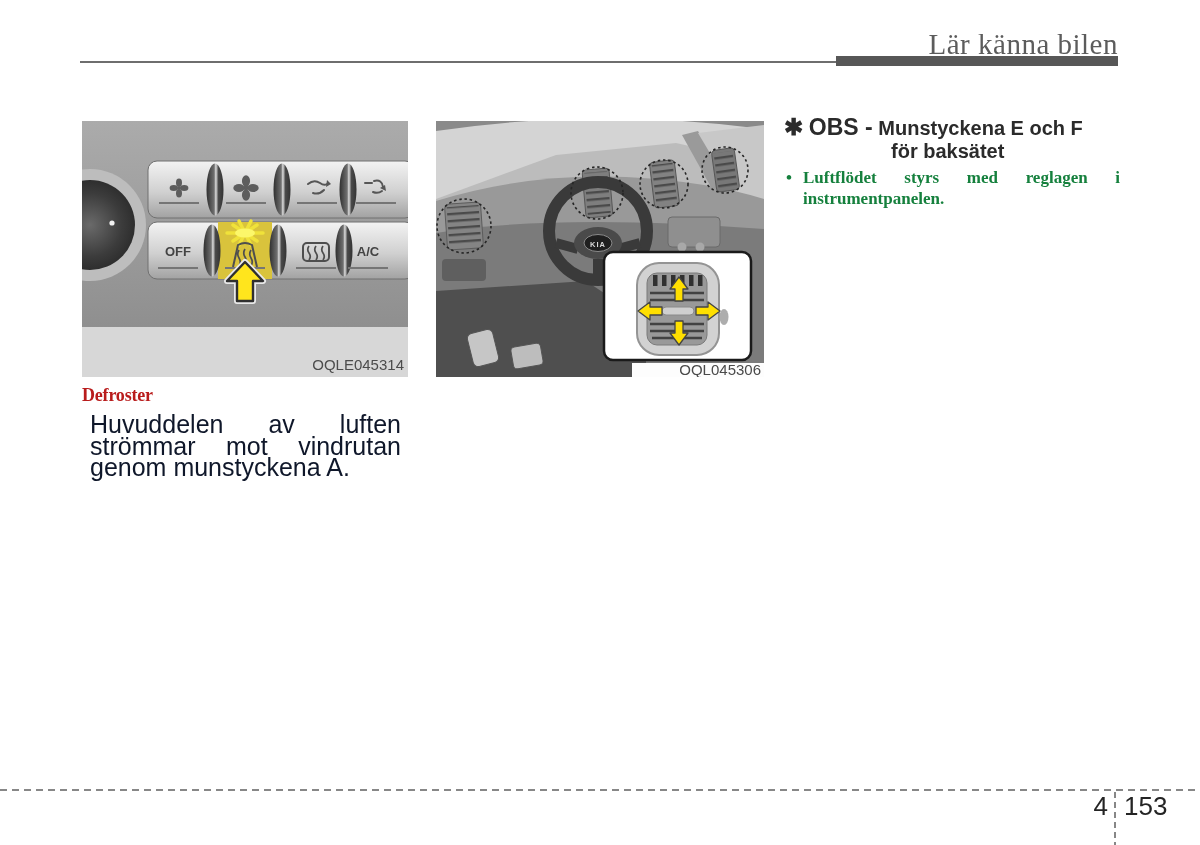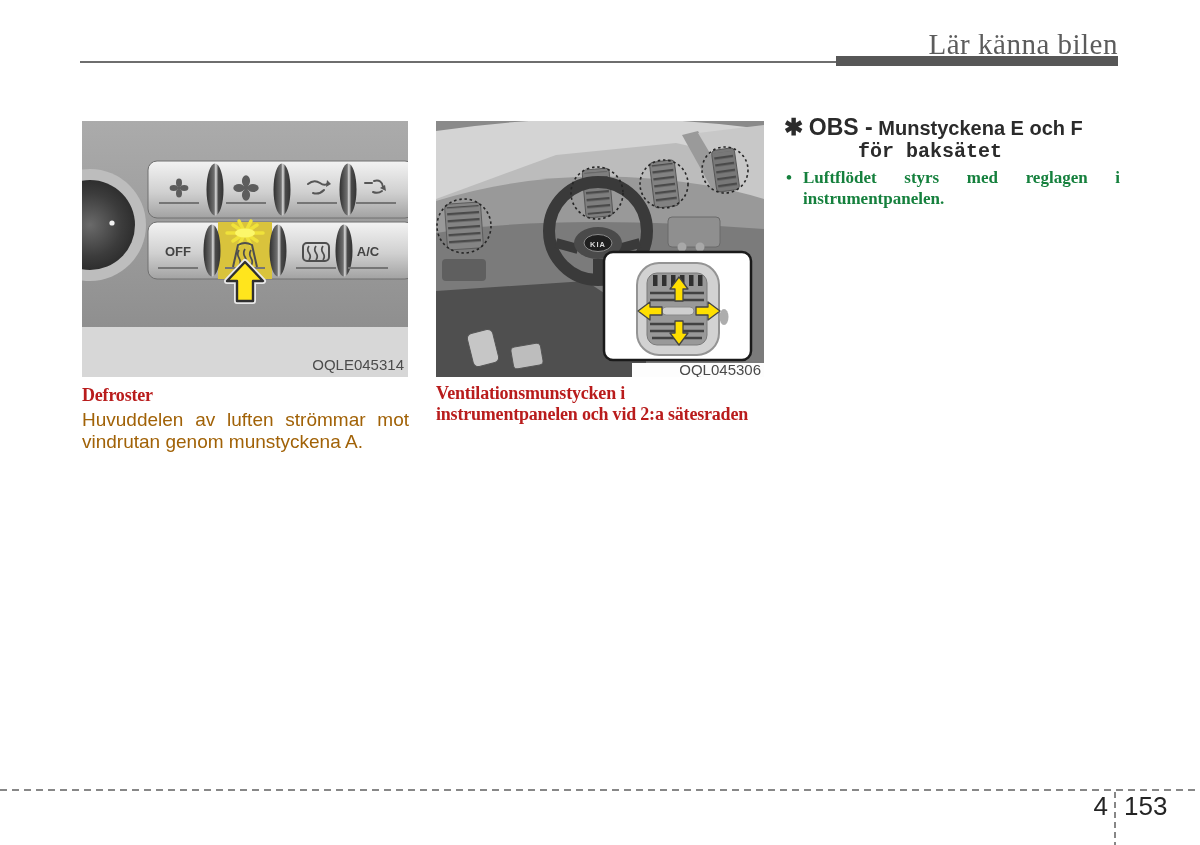--- a/index.html
+++ b/index.html
@@ -18,27 +18,27 @@
   .fig-left  { left:82px;  top:121px; width:326px; height:256px; }
   .fig-right { left:436px; top:121px; width:328px; height:256px; }
 
   
   .caption { position:absolute; color:#2e2e2e; }
   .cap-left  { left:82px;  top:385px; width:327px; }
   .cap-right { left:436px; top:383px; width:334px; }
   .caption h3 { margin:0 0 3px 0; font-family:"Liberation Serif", serif; font-weight:700;
                 font-size:18px; line-height:21px; color:#b91c1c; letter-spacing:-0.2px; }
   .caption h3 span { white-space:nowrap; }
-  .caption p  { margin:0; font-size:19px; line-height:21.5px; text-align:justify; color:#a16207; }
+  .caption p  { margin:8px; font-size:25px; line-height:21.5px; text-align:justify; color:#0f172a; }
 
   
   .note { position:absolute; left:784px; top:116px; width:336px; color:#232323; }
   .note-title { font-weight:700; font-size:20px; line-height:23px; color:#2b2b2b; }
   .note-big   { font-size:23px; }
-  .note-line2 { display:block; margin-left:74px;font-family:Liberation Mono, monospace; }
+  .note-line2 { display:block; margin-left:107px; }
   .note ul { margin:5px 0 0 0; padding:0; list-style:none; }
   .note li { position:relative; padding-left:19px; margin:0;
              font-family:"Liberation Serif", serif; font-weight:700;
              font-size:17px; line-height:20.5px; text-align:justify; color:#15803d; }
   .note li::before { content:"\2022"; position:absolute; left:2px; top:0; }
 
   
   .footer-dash-h { position:absolute; left:0; top:789px; width:1200px; height:2px;
                    background:repeating-linear-gradient(90deg,#878787 0 7px,transparent 7px 12px); }
   .footer-dash-v { position:absolute; left:1114px; top:792px; width:2px; height:53px;
@@ -274,21 +274,20 @@
     <rect x="196" y="242" width="132" height="14" fill="#fdfdfd"></rect>
     <text x="325" y="253.5" text-anchor="end" font-family="Liberation Sans, sans-serif" font-size="15" fill="#4a4a4a">OQL045306</text>
   </svg>
 
   <div class="caption cap-left">
     <h3>Defroster</h3>
     <p>Huvuddelen av luften strömmar mot vindrutan genom munstyckena A.</p>
   </div>
 
   <div class="caption cap-right">
-    <h3><span>Ventilationsmunstycken i</span><br><span>instrumentpanelen och vid 2:a sätesraden</span></h3>
   </div>
 
   <div class="note">
     <div class="note-title">
       <span class="note-big">✱</span>
       <span class="note-big">OBS -</span>
       <span>Munstyckena E och F</span>
       <span class="note-line2">för baksätet</span>
     </div>
     <ul>

